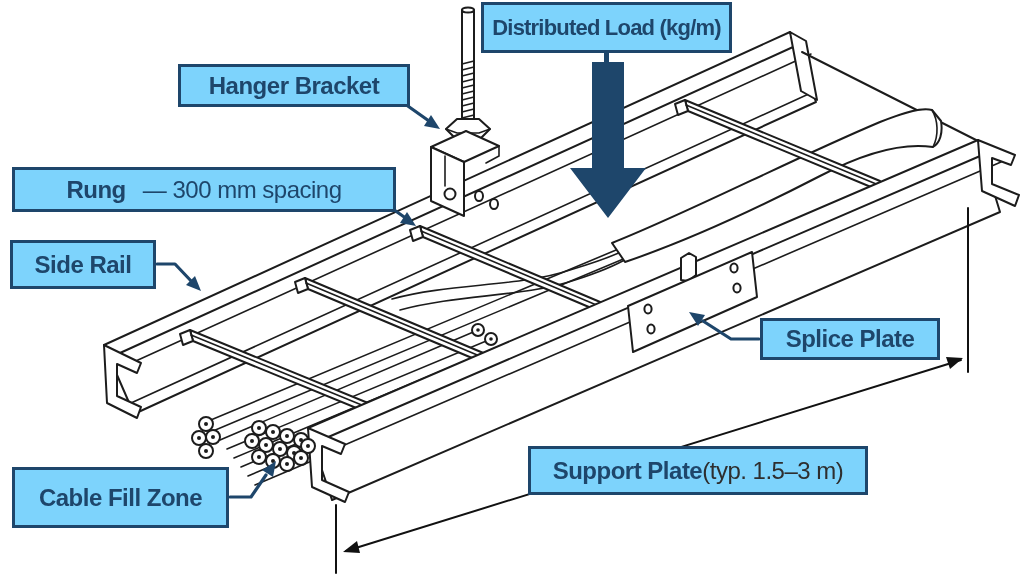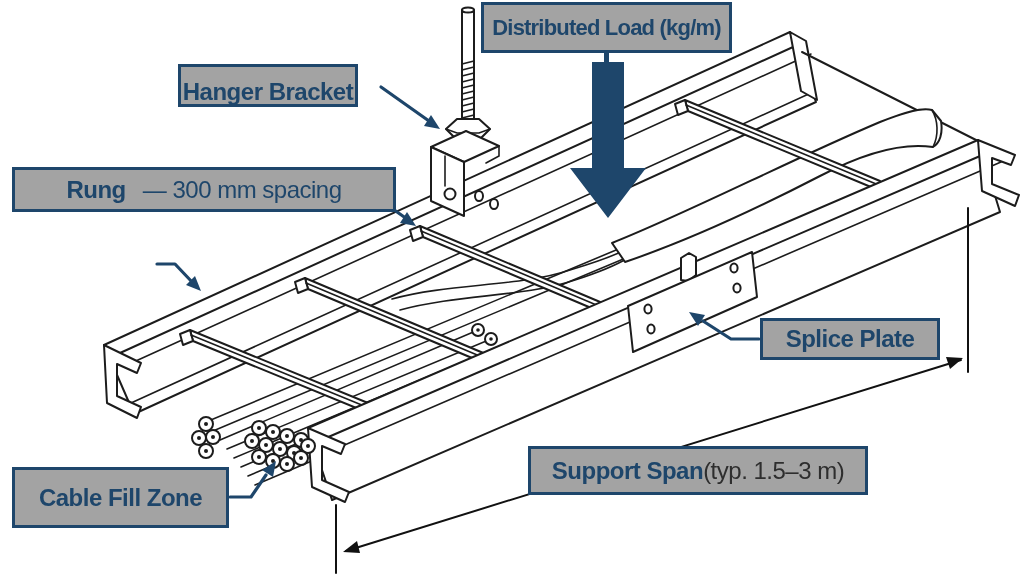--- a/index.html
+++ b/index.html
@@ -13,21 +13,21 @@
   
   .k{fill:none;stroke:var(--line);stroke-width:2;stroke-linecap:round;stroke-linejoin:round;}
   .w{fill:#fff;stroke:var(--line);stroke-width:2;stroke-linecap:round;stroke-linejoin:round;}
   .thin{fill:none;stroke:var(--line);stroke-width:1.6;stroke-linecap:round;}
   .nv{fill:var(--accent);stroke:none;}
   .nvln{fill:none;stroke:var(--accent);stroke-width:3.2;stroke-linecap:round;stroke-linejoin:round;}
   .dim{fill:none;stroke:var(--dimension);stroke-width:2;stroke-linecap:round;}
   .dimf{fill:var(--dimension);stroke:none;}
   .dot{fill:var(--line);stroke:none;}
   
-  .callout{position:absolute;box-sizing:border-box;background:#a3a3a3;border:3px solid var(--accent);
+  .callout{position:absolute;box-sizing:border-box;background:#7dd3fc;border:3px solid var(--accent);
            display:flex;align-items:center;justify-content:center;color:var(--accent);
            font-weight:700;font-size:24px;letter-spacing:-0.5px;white-space:nowrap;line-height:1;}
   .callout .b{font-weight:700;}
   .callout .r{font-weight:400;margin-left:17px;}
   .callout .gray{color:var(--detail);font-weight:400;}
   .fs22{font-size:22px;letter-spacing:-0.8px;}
 </style>
 </head>
 <body>
 
@@ -226,36 +226,39 @@
         <polyline class="nvln" points="759,339 731,339 703,321"></polyline>
         <polygon class="nv" points="689,312 705,315 698,326"></polygon>
       </g>
     </g>
   </svg>
 
   <div class="callout fs22" style="left:481px;top:2px;width:251px;height:51px;">
     <span class="b">Distributed Load (kg/m)</span>
   </div>
 
-  <div class="callout" style="left:178px;top:64px;width:180px;height:43px;align-items:flex-end;">
+  <div class="callout" style="left:178px;top:64px;width:232px;height:43px;">
     <span class="b">Hanger Bracket</span>
   </div>
 
   <div class="callout" style="left:12px;top:167px;width:384px;height:45px;">
     <span class="b">Rung</span>
     <span class="r">— 300 mm spacing</span>
   </div>
 
+  <div class="callout" style="left:10px;top:240px;width:146px;height:49px;">
+    <span class="b">Side Rail</span>
+  </div>
 
   <div class="callout" style="left:760px;top:318px;width:180px;height:42px;">
     <span class="b">Splice Plate</span>
   </div>
 
   <div class="callout" style="left:12px;top:467px;width:217px;height:61px;">
     <span class="b">Cable Fill Zone</span>
   </div>
 
   <div class="callout" style="left:528px;top:446px;width:340px;height:49px;">
-    <span class="b">Support Span</span>
+    <span class="b">Support Plate</span>
     <span class="gray">(typ. 1.5–3 m)</span>
   </div>
 
 </div>
 
 </body></html>

